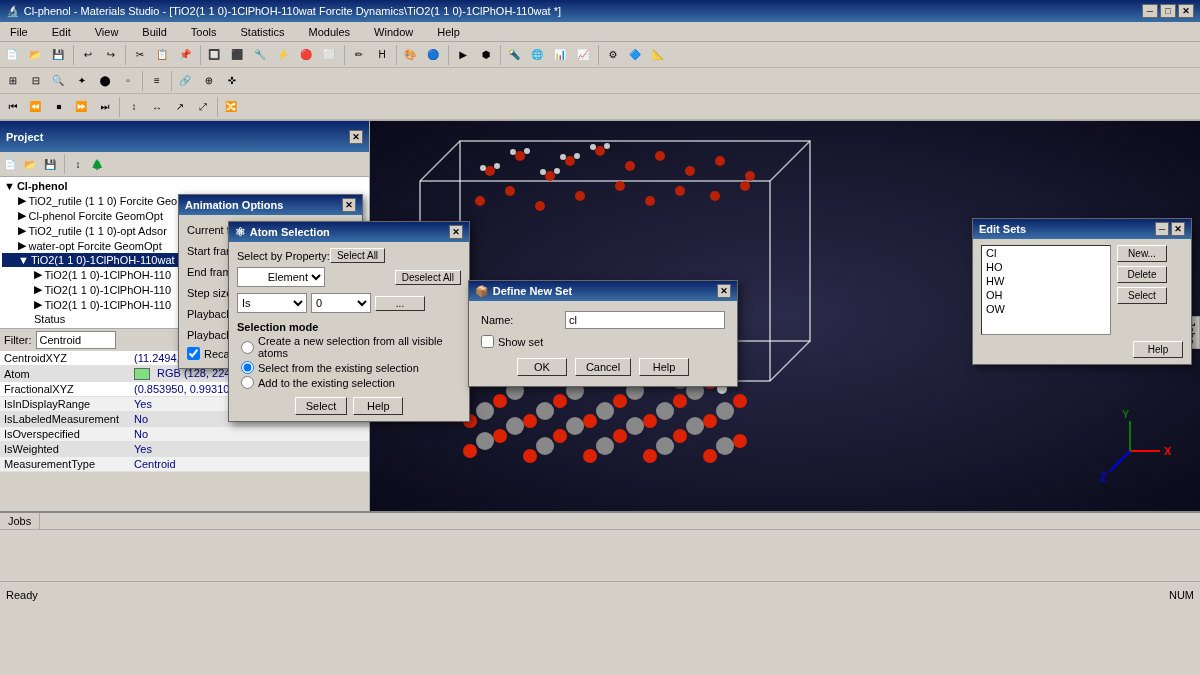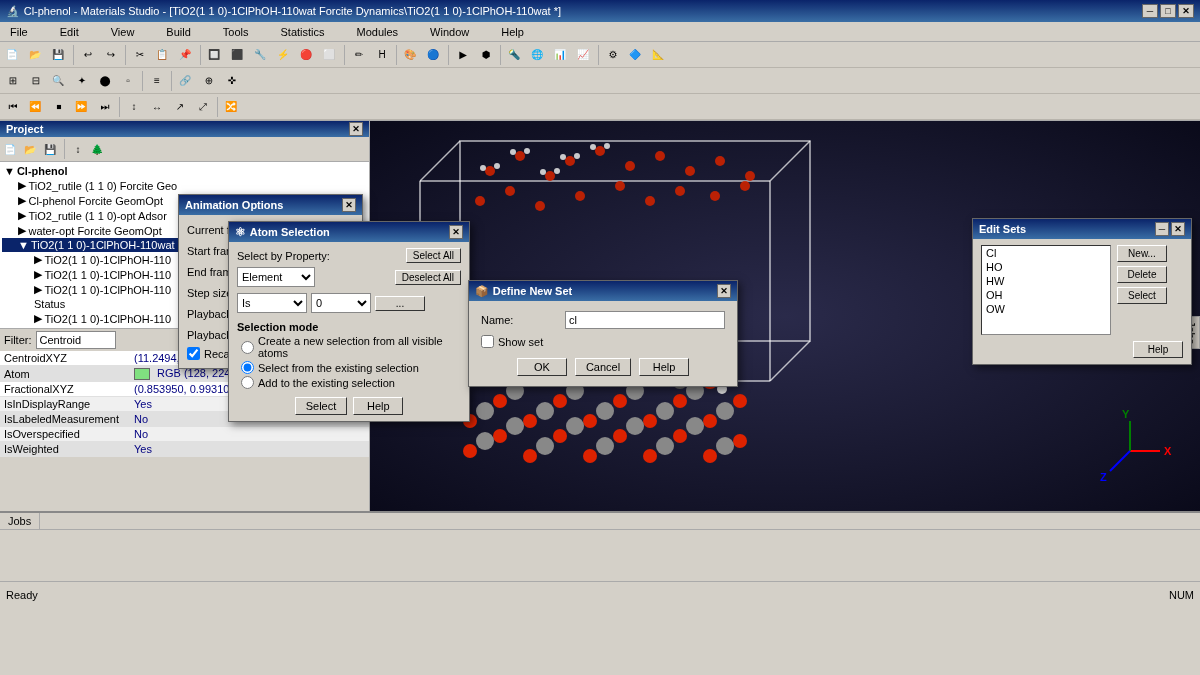--- a/index.html
+++ b/index.html
@@ -37,21 +37,21 @@
     }
 
     
     .menu-bar {
       background: #d4d0c8;
       border-bottom: 1px solid #aaa;
       height: 20px;
       display: flex;
       align-items: center;
       padding: 0 4px;
-      gap: 20px;
+      gap: 12px;
     }
     .menu-item {
       padding: 2px 6px;
       cursor: pointer;
       font-size: 11px;
     }
 
     
     .toolbar-area {
       background: #d4d0c8;
@@ -97,21 +97,21 @@
 
     .panel-header {
       background: linear-gradient(to bottom, #0a246a, #3a6ea5);
       color: white;
       padding: 2px 6px;
       font-size: 11px;
       font-weight: bold;
       display: flex;
       justify-content: space-between;
       align-items: center;
-      height: 16px;
+      height: 31px;
     }
 
     .project-tree {
       flex: 1;
       overflow-y: auto;
       background: white;
       padding: 2px;
       font-size: 11px;
     }
     .tree-item {
@@ -550,20 +550,24 @@
               <td>No</td>
             </tr>
             <tr>
               <td>IsOverspecified</td>
               <td>No</td>
             </tr>
             <tr style="background:#e0e0e0;">
               <td>IsWeighted</td>
               <td>Yes</td>
             </tr>
+            <tr>
+              <td>MeasurementType</td>
+              <td>Centroid</td>
+            </tr>
           </tbody>
         </table>
       </div>
     </div>
   </div>
 
   <div class="viewport">
     <div class="viewport-3d">
       
       <svg width="100%" height="100%">
@@ -743,26 +747,26 @@
 <div class="dialog atom-sel-dialog" style="width:242px;">
   <div class="dialog-title">
     <div style="display:flex;align-items:center;gap:4px;">
       <span style="font-size:12px;">⚛</span>
       <span>Atom Selection</span>
     </div>
     <div class="dialog-title-icon">✕</div>
   </div>
   <div class="dialog-content" style="padding:6px 8px;">
 
-    <div style="display:flex;align-items:center;justify-content:space-between;margin-bottom:4px;">
+    <div style="display:flex;align-items:center;margin-bottom:4px;">
       <span>Select by Property:</span>
       <button class="btn-win" style="font-size:10px;padding:1px 6px;">Select All</button>
     </div>
     <div style="display:flex;align-items:center;justify-content:space-between;margin-bottom:6px;">
-      <select class="dialog-select" style="width:78px;">
+      <select class="dialog-select" style="width:88px;text-align:right;">
         <option>Element</option>
       </select>
       <button class="btn-win" style="font-size:10px;padding:1px 6px;">Deselect All</button>
     </div>
 
     <div style="display:flex;align-items:center;gap:4px;margin-bottom:8px;">
       <select class="dialog-select" style="width:70px;">
         <option>Is</option>
       </select>
       <select class="dialog-select" style="width:60px;">

